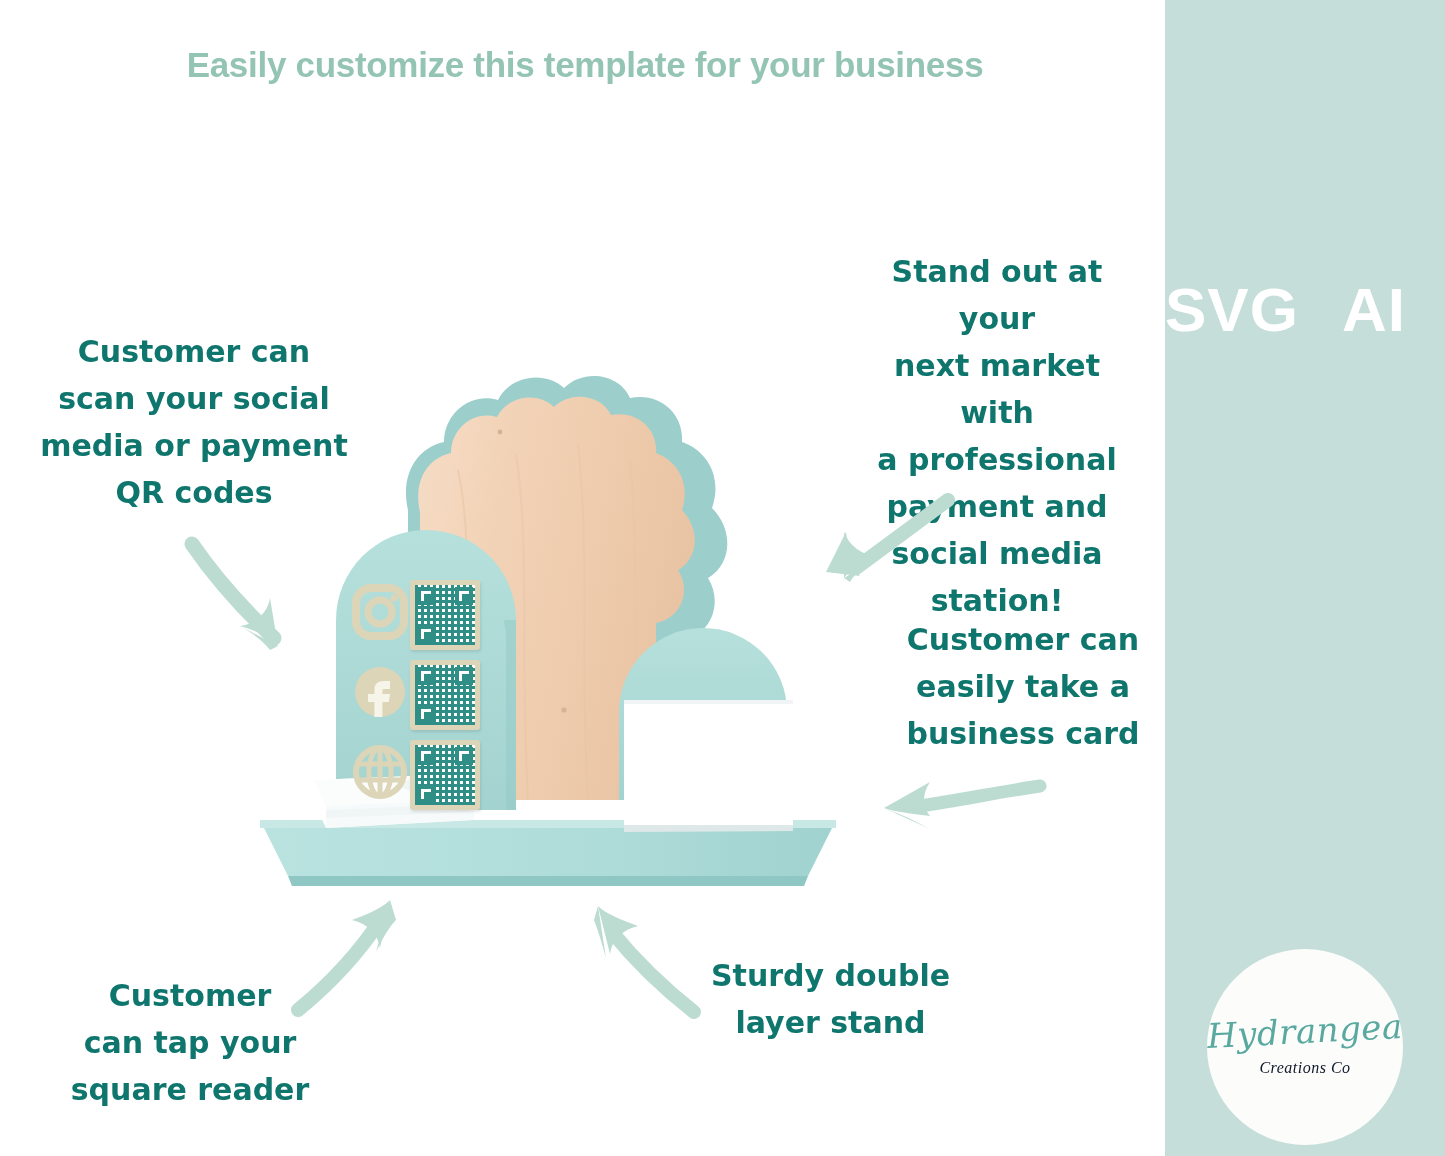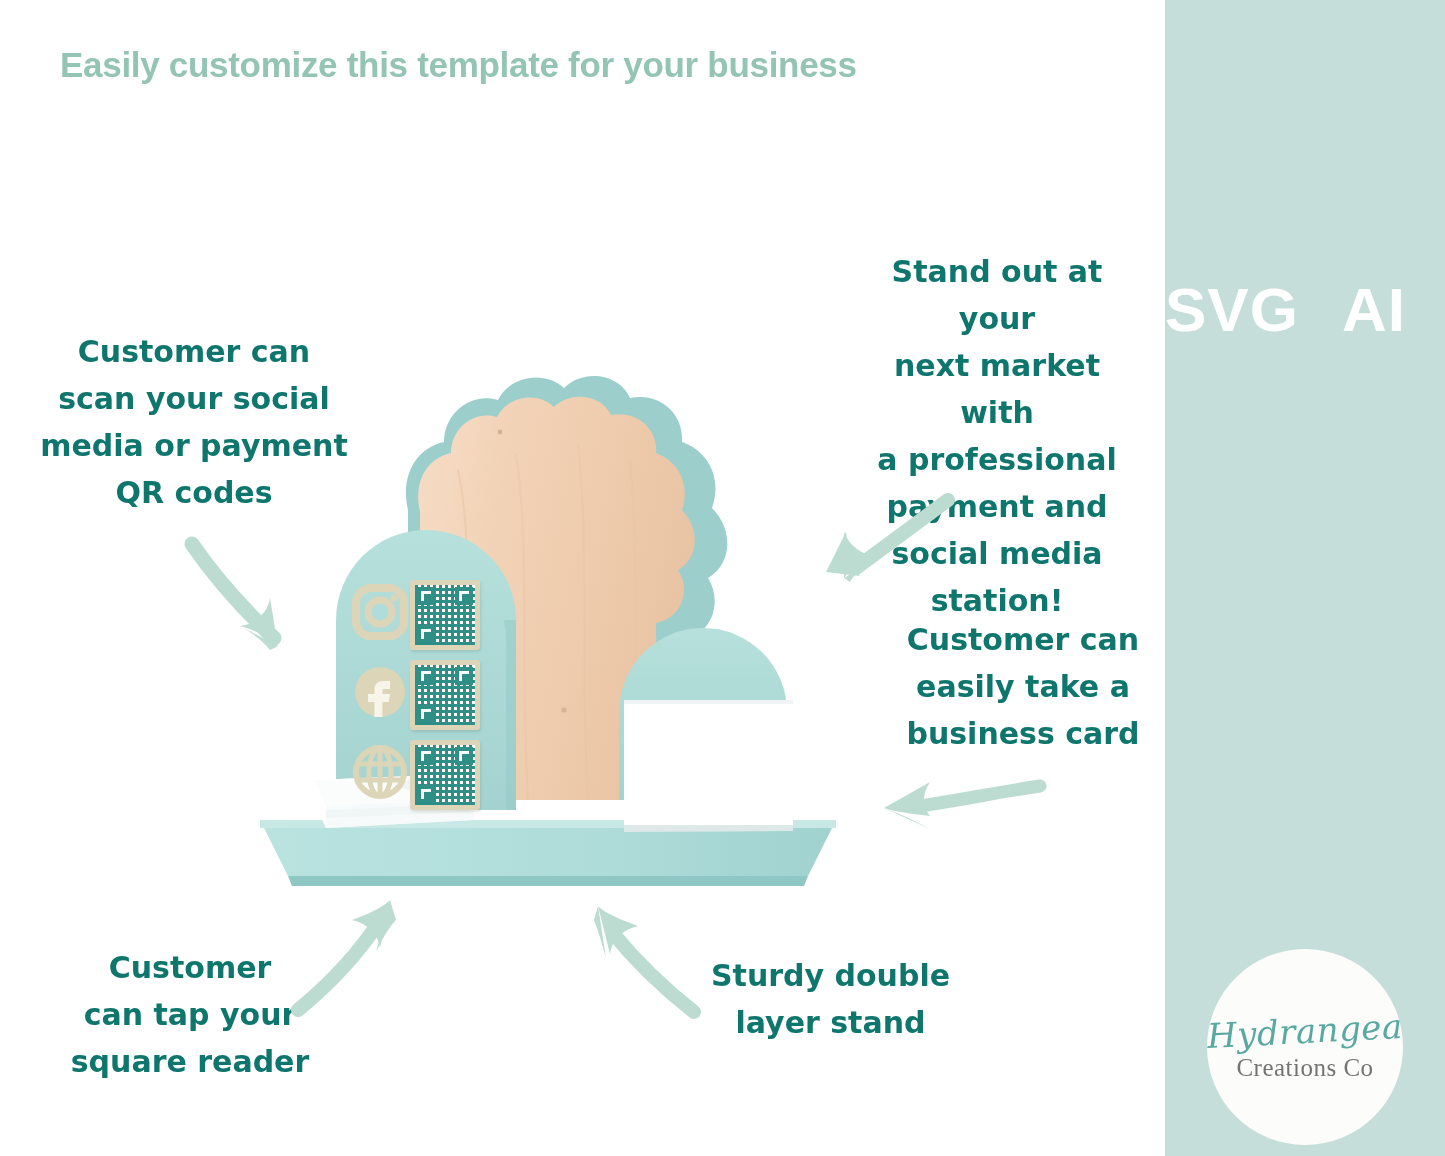--- a/index.html
+++ b/index.html
@@ -8,21 +8,21 @@
     background: #ffffff;
     font-family: "Liberation Sans", sans-serif;
     overflow: hidden;
   }
   #stage { position: relative; width: 1445px; height: 1156px; background: #ffffff; }
 
   
   .headline {
     position: absolute;
     left: 60px; top: 40px; width: 1050px;
-    text-align: left;
+    text-align: center;
     font-weight: bold;
     font-size: 35px;
     line-height: 49px;
     letter-spacing: -0.3px;
     color: #93c4b4;
     font-family: "Liberation Sans", sans-serif;
   }
 
   
   .note {
@@ -31,21 +31,21 @@
     font-size: 30px;
     line-height: 47px;
     font-weight: 700;
     font-family: "DejaVu Sans", sans-serif;
     text-align: center;
     white-space: pre-line;
   }
   .note-scan        { left: 34px;  top: 328px; width: 320px; }
   .note-standout    { left: 852px; top: 248px; width: 290px; }
   .note-card        { left: 898px; top: 616px; width: 250px; }
-  .note-tap         { left: 55px;  top: 944px; width: 270px; }
+  .note-tap         { left: 55px;  top: 972px; width: 270px; }
   .note-sturdy      { left: 708px; top: 952px; width: 245px; }
 
   
   .arrow { position: absolute; }
   .arrow svg { display: block; overflow: visible; }
 
   
   .sidebar {
     position: absolute;
     right: 0; top: 0;
@@ -80,25 +80,26 @@
   .logo-script {
     color: #5aa9a0;
     font-size: 34px;
     font-style: italic;
     font-family: "DejaVu Serif", serif;
     letter-spacing: 0.5px;
     transform: rotate(-3deg);
     line-height: 40px;
   }
   .logo-sub {
-    color: #737373;
-    font-size: 25px;
+    color: #0f172a;
+    font-size: 16px;
     font-family: "Liberation Serif", serif;
     letter-spacing: 0.5px;
     line-height: 30px;
+    font-style: italic;
   }
 
   
   .photo {
     position: absolute;
     left: 248px; top: 280px;
     width: 600px; height: 620px;
     background: #ffffff;
   }
   .prod { position: absolute; left: 0; top: 0; width: 600px; height: 620px; }

